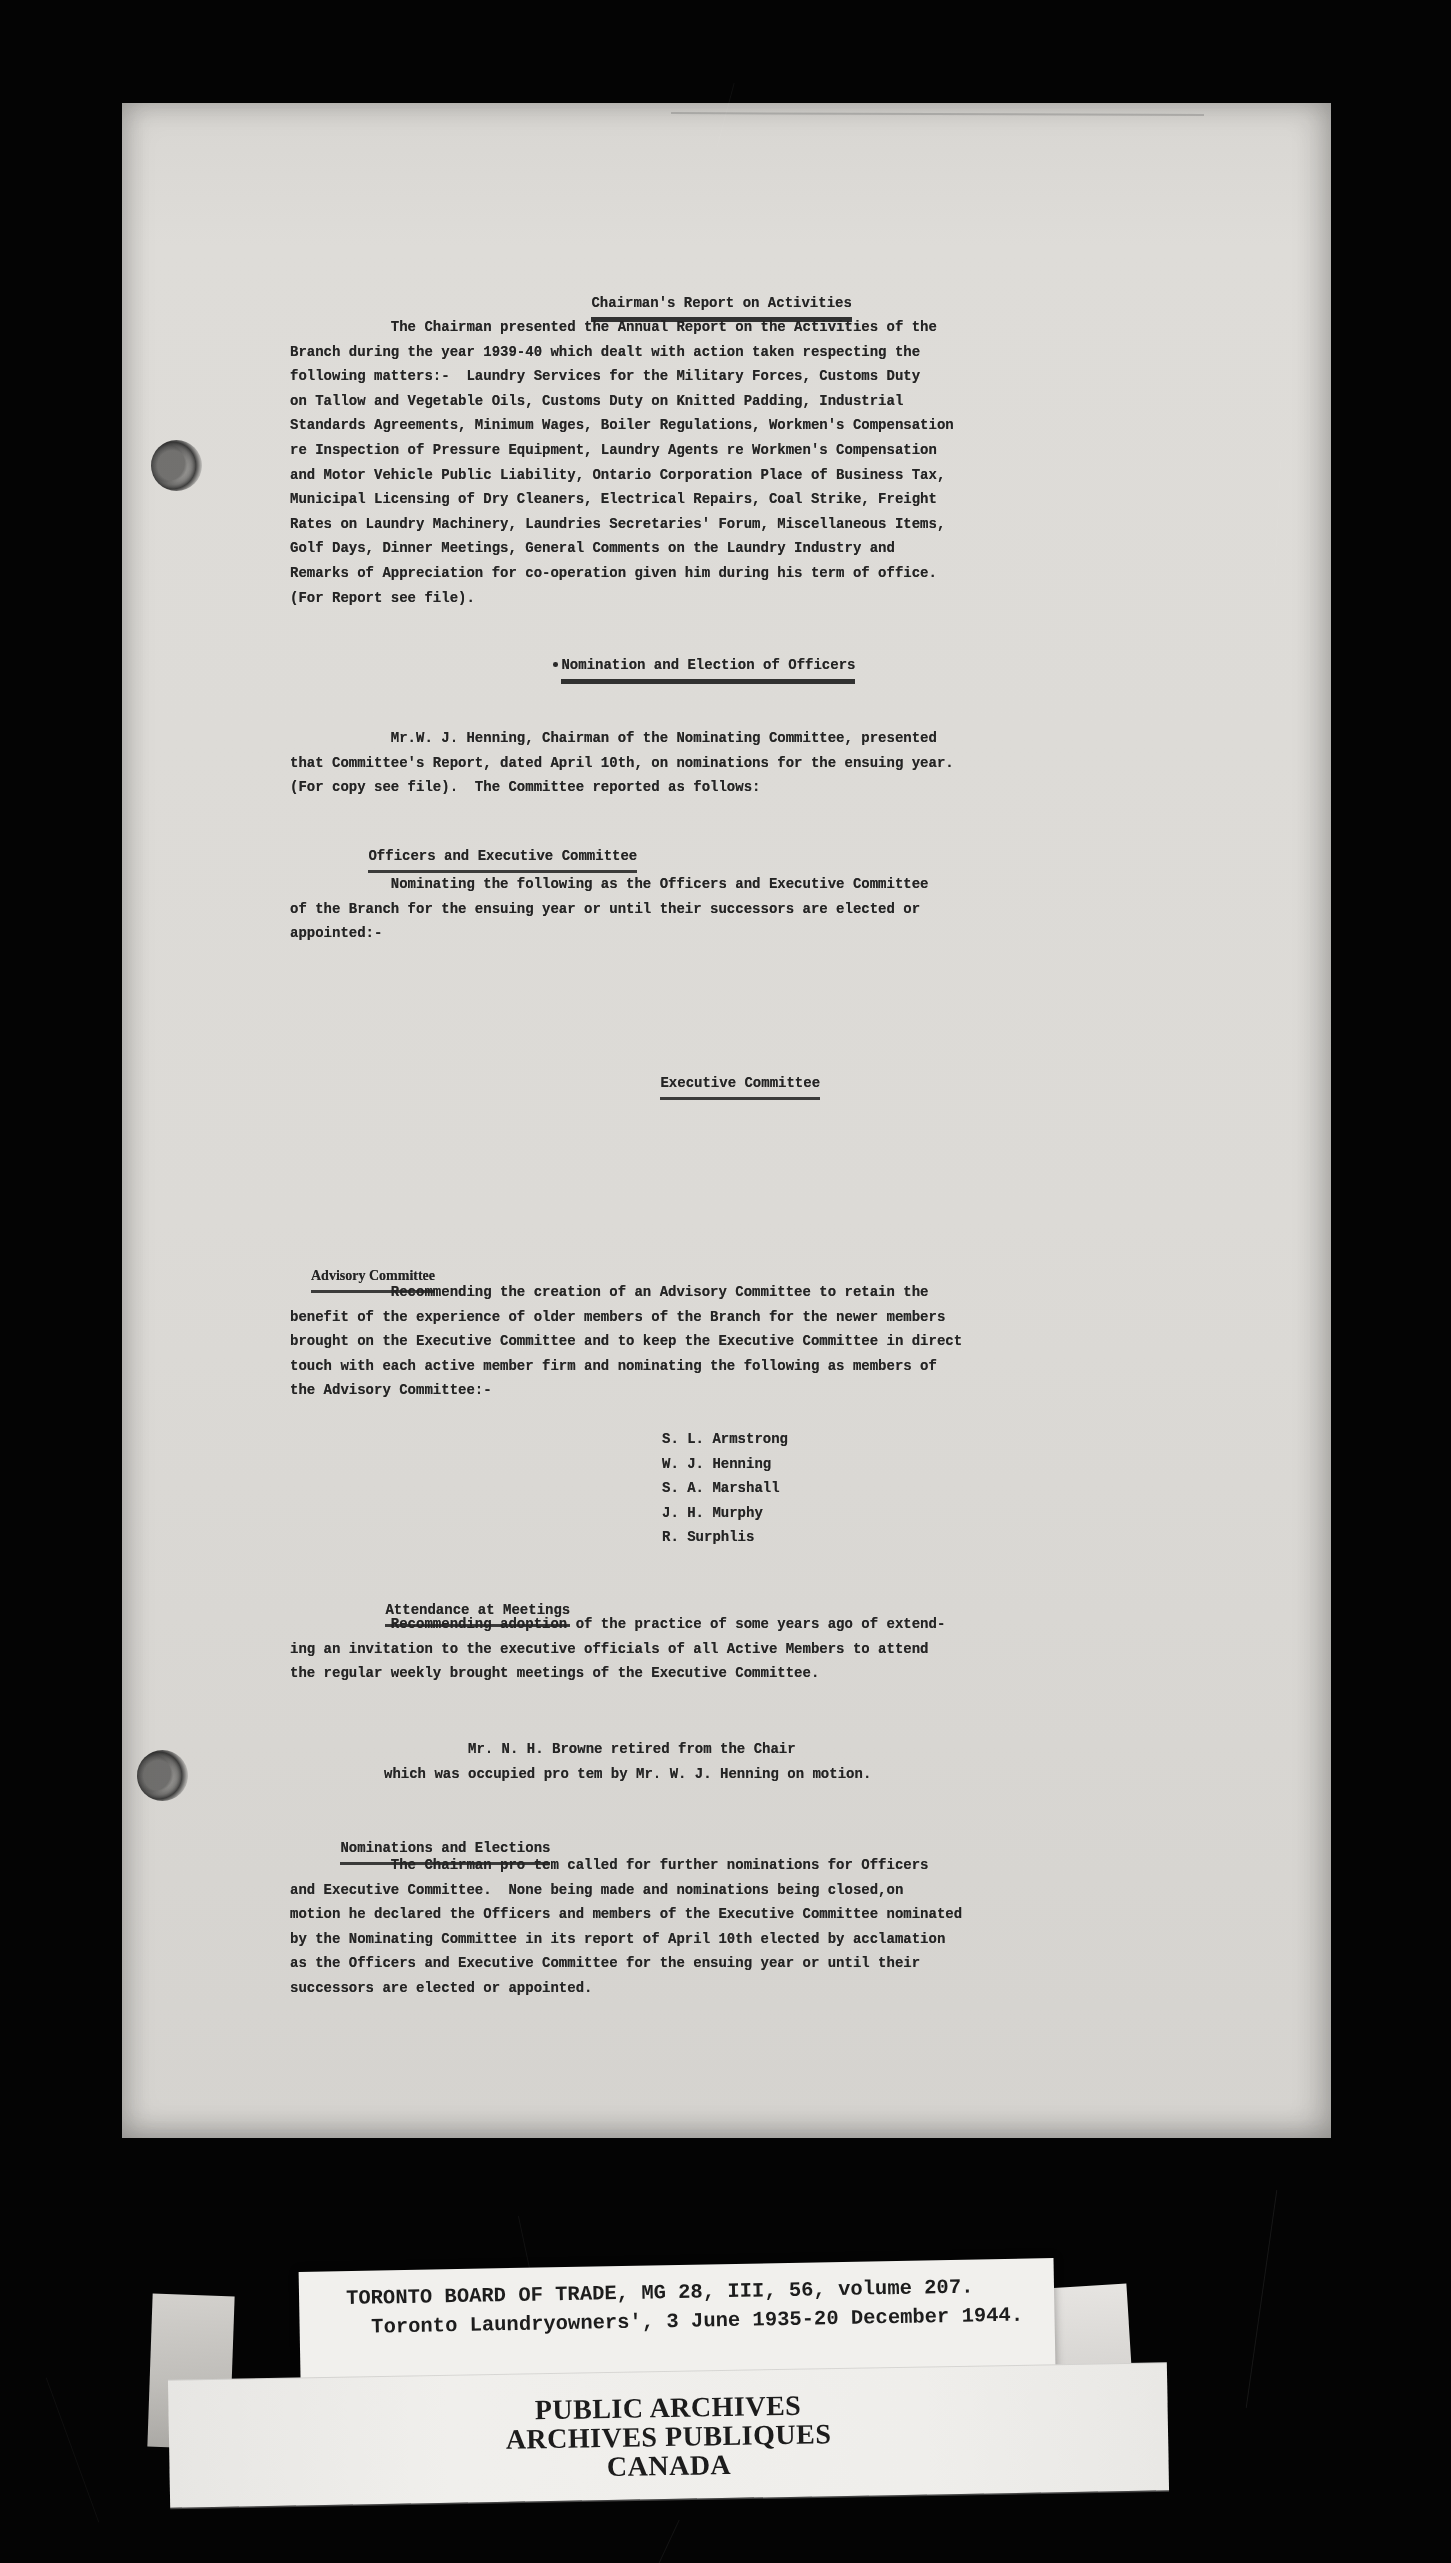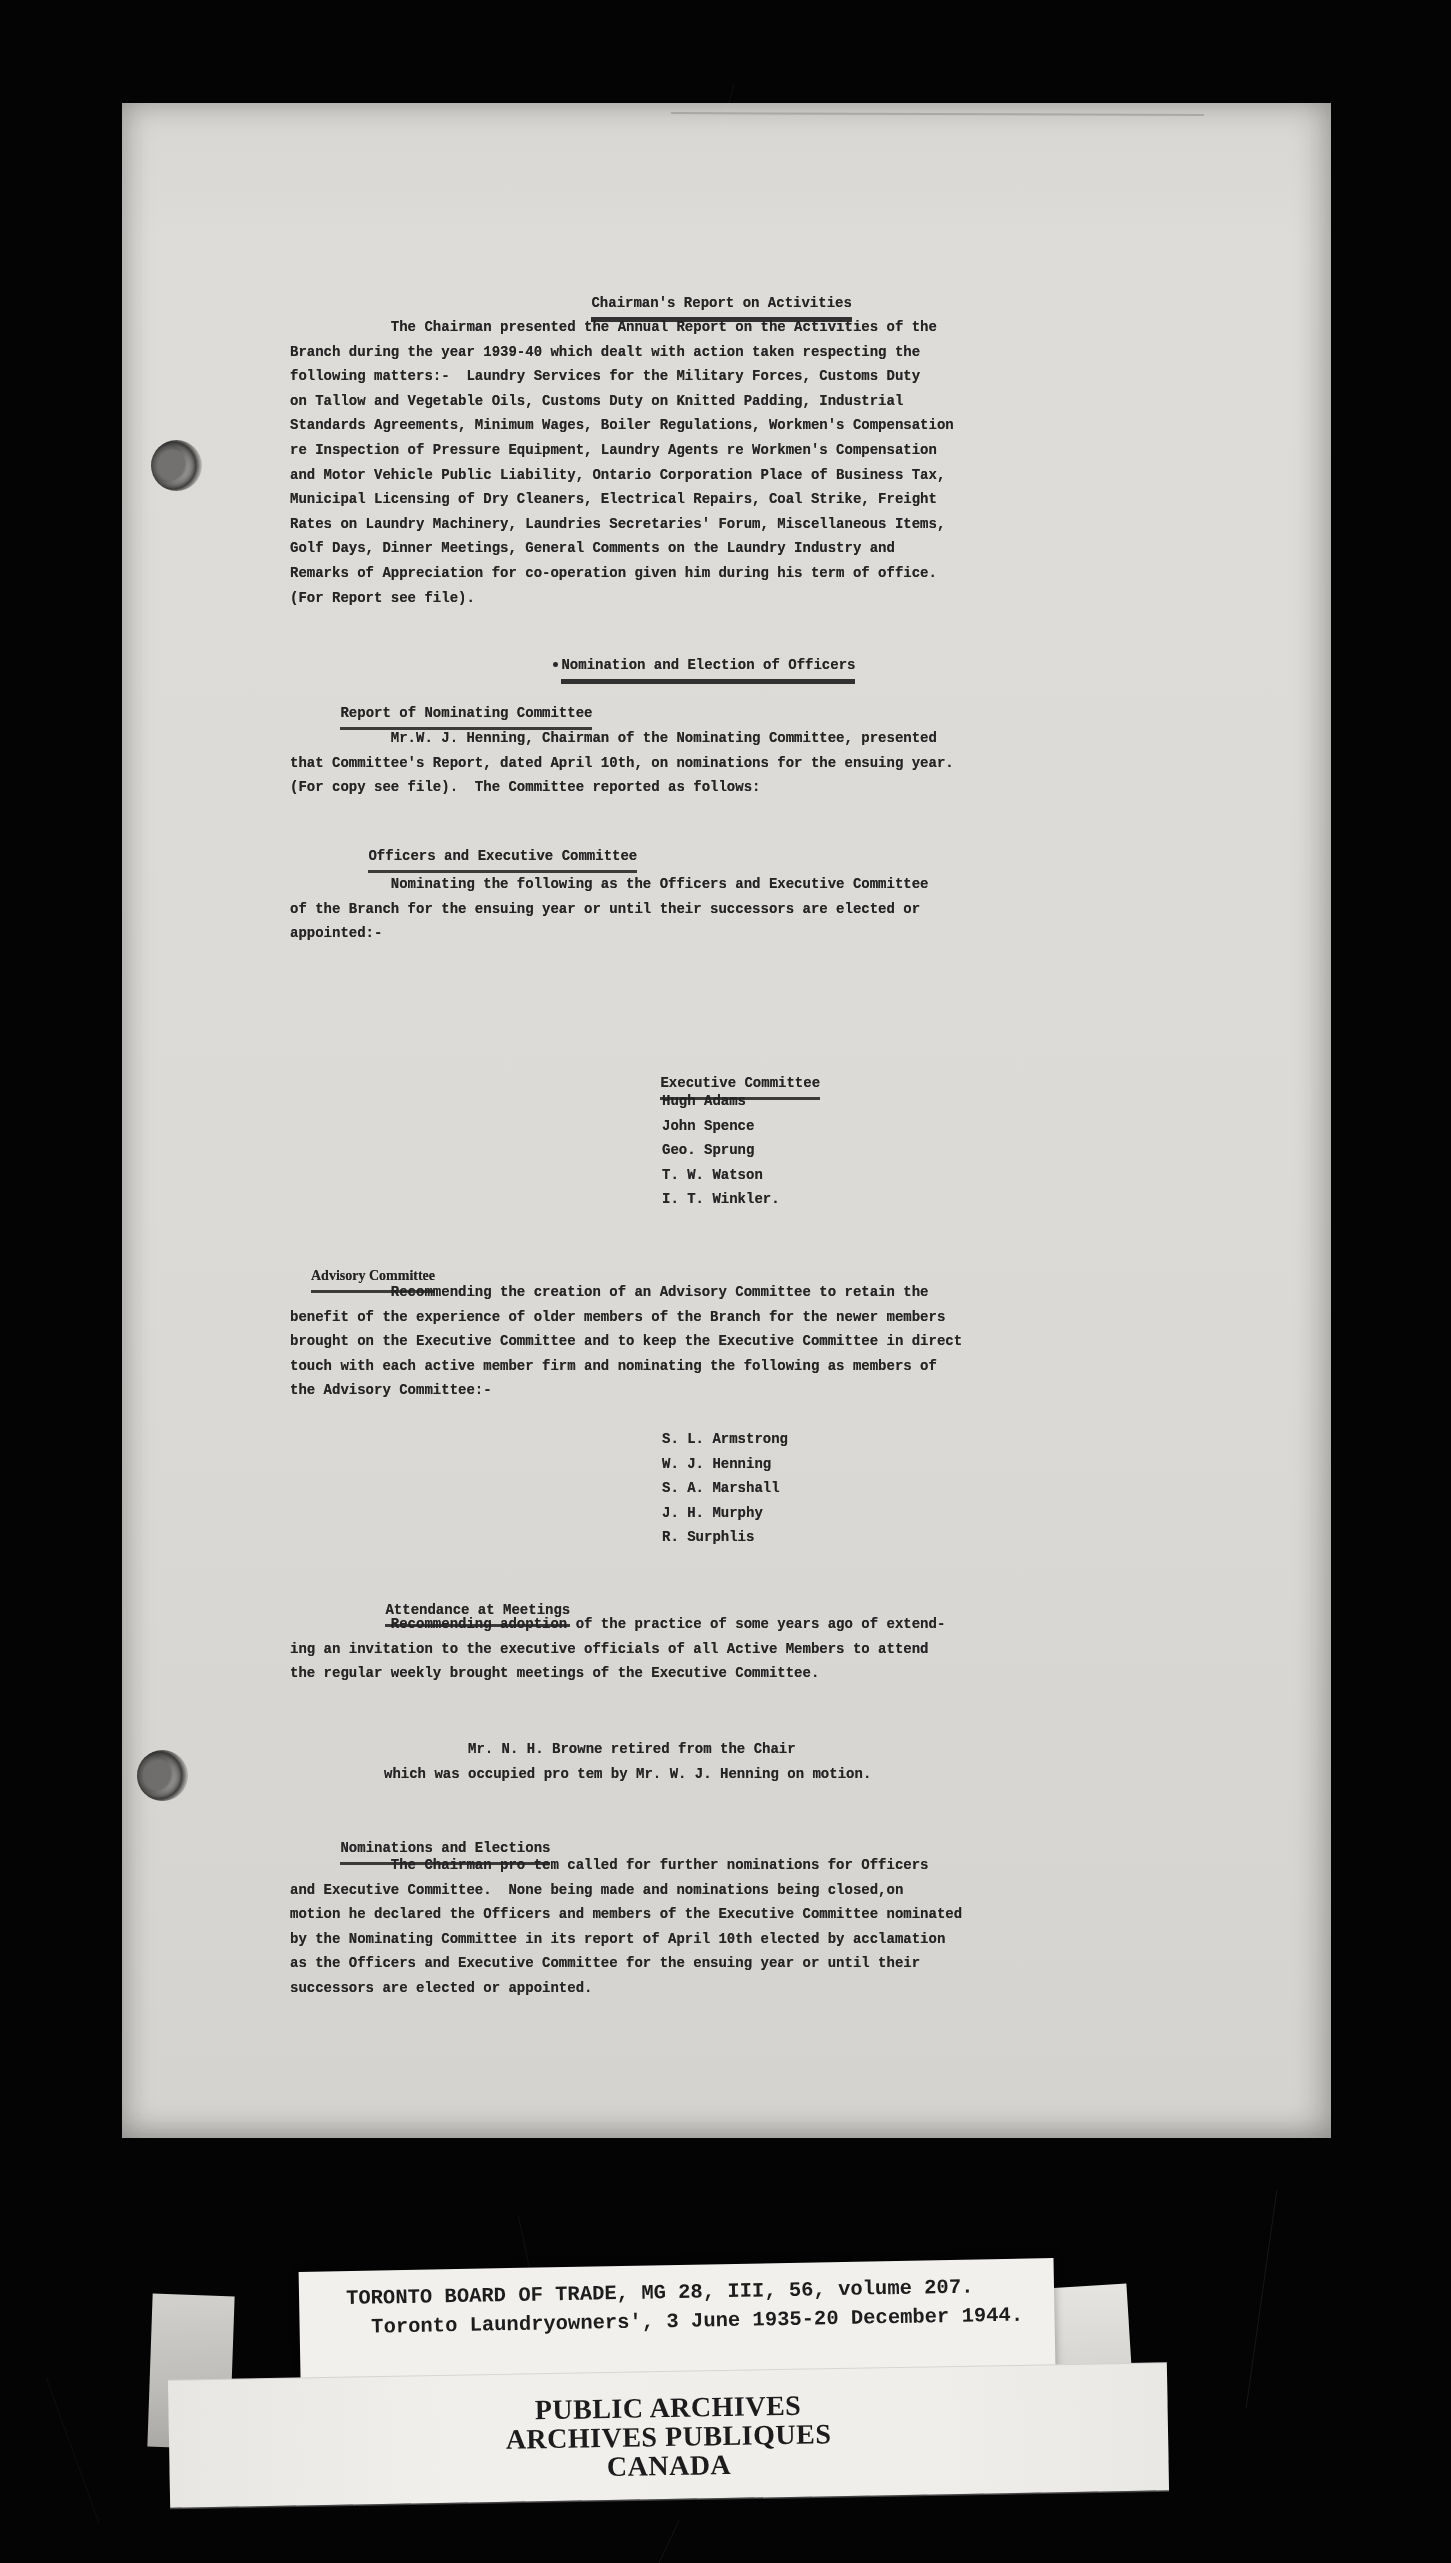--- a/index.html
+++ b/index.html
@@ -69,46 +69,38 @@
 Golf Days, Dinner Meetings, General Comments on the Laundry Industry and
 Remarks of Appreciation for co-operation given him during his term of office.
 (For Report see file).</div>
 
     <div class="t" style="left:389px;top:525px;">
       <span class="u-heavy">Nomination and Election of Officers</span>
     </div>
 
     <div class="dot" style="left:431px;top:559px;"></div>
 
-    <div class="t" style="left:168px;top:573px;">
-      <span class="u">Report of Nominating Committee</span>
-    </div>
 
     <div class="t" style="left:168px;top:623px;">            Mr.W. J. Henning, Chairman of the Nominating Committee, presented
 that Committee's Report, dated April 10th, on nominations for the ensuing year.
 (For copy see file).  The Committee reported as follows:</div>
 
     <div class="t" style="left:196px;top:716px;">
       <span class="u">Officers and Executive Committee</span>
     </div>
 
     <div class="t" style="left:168px;top:769px;">            Nominating the following as the Officers and Executive Committee
 of the Branch for the ensuing year or until their successors are elected or
 appointed:-</div>
 
 
     <div class="t" style="left:488px;top:943px;">
       <span class="u">Executive Committee</span>
     </div>
 
-    <div class="t" style="left:540px;top:986px;">Hugh Adams
-John Spence
-Geo. Sprung
-T. W. Watson
-I. T. Winkler.</div>
 
     <div class="t" style="left:168px;top:1136px;font-family:Liberation Serif, serif;">
       <span class="u">Advisory Committee</span>
     </div>
 
     <div class="t" style="left:168px;top:1177px;">            Recommending the creation of an Advisory Committee to retain the
 benefit of the experience of older members of the Branch for the newer members
 brought on the Executive Committee and to keep the Executive Committee in direct
 touch with each active member firm and nominating the following as members of
 the Advisory Committee:-</div>

